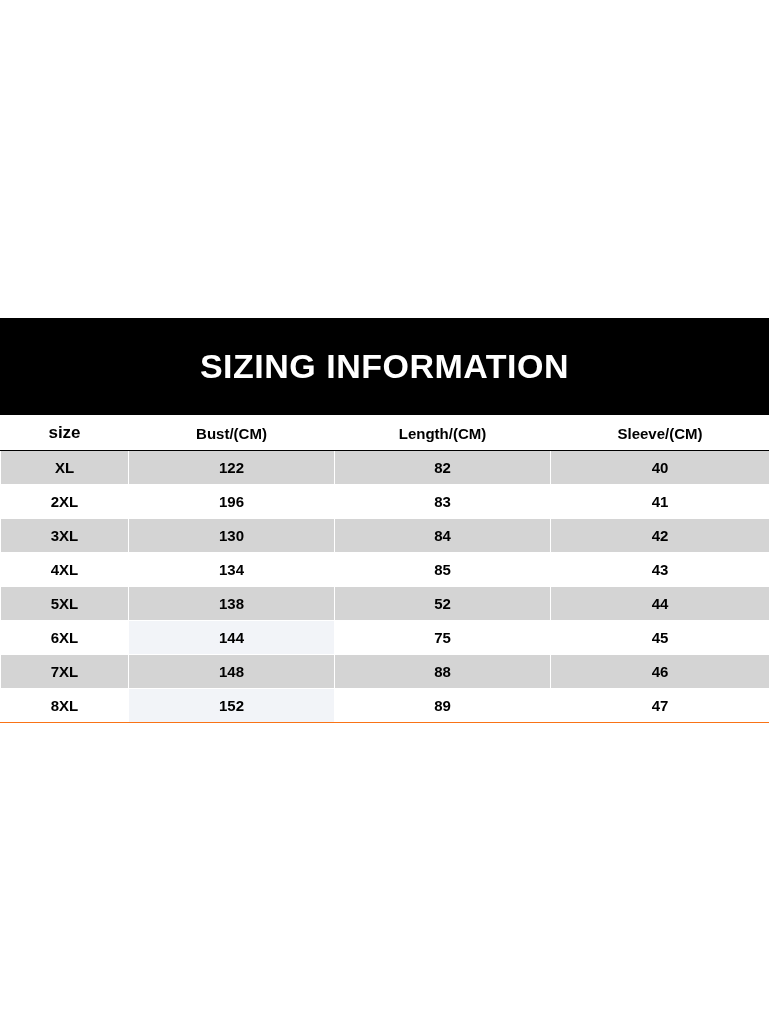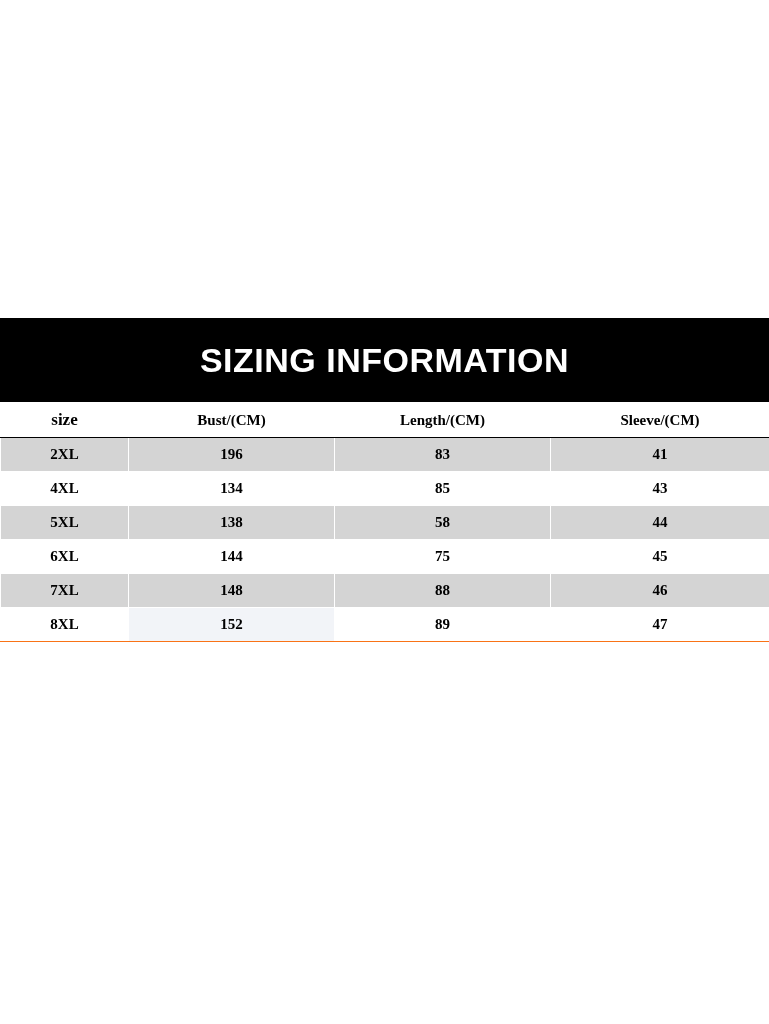--- a/index.html
+++ b/index.html
@@ -20,37 +20,37 @@
     height: 1024px;
   }
   .sizing-block {
     position: absolute;
     left: 0;
     top: 318px;
     width: 769px;
   }
   .title-bar {
     background: #000000;
-    height: 84px;
+    height: 97px;
     display: flex;
     align-items: center;
     justify-content: center;
   }
   .title-bar .title-text {
     color: #ffffff;
     font-size: 34px;
     font-weight: bold;
     letter-spacing: 0.5px;
     font-family: "Liberation Sans", sans-serif;
   }
   table.size-table {
     width: 769px;
     border-collapse: collapse;
     table-layout: fixed;
-    font-family: Liberation Serif, serif;
+    font-family: Liberation Sans, sans-serif;
   }
   table.size-table col.c0 { width: 128px; }
   table.size-table col.c1 { width: 206px; }
   table.size-table col.c2 { width: 216px; }
   table.size-table col.c3 { width: 219px; }
 
   table.size-table th,
   table.size-table td {
     text-align: center;
     font-size: 15px;
@@ -112,35 +112,47 @@
       <thead>
         <tr>
           <th class="h0">size</th>
           <th>Bust/(CM)</th>
           <th>Length/(CM)</th>
           <th>Sleeve/(CM)</th>
         </tr>
       </thead>
       <tbody>
         <tr>
+          <td class="col-size">XL</td>
+          <td class="col-bust">122</td>
+          <td class="col-length">82</td>
+          <td class="col-sleeve">40</td>
+        </tr>
+        <tr>
           <td class="col-size">2XL</td>
           <td class="col-bust">196</td>
           <td class="col-length">83</td>
           <td class="col-sleeve">41</td>
+        </tr>
+        <tr>
+          <td class="col-size">3XL</td>
+          <td class="col-bust">130</td>
+          <td class="col-length">84</td>
+          <td class="col-sleeve">42</td>
         </tr>
         <tr>
           <td class="col-size">4XL</td>
           <td class="col-bust">134</td>
           <td class="col-length">85</td>
           <td class="col-sleeve">43</td>
         </tr>
         <tr>
           <td class="col-size">5XL</td>
           <td class="col-bust">138</td>
-          <td class="col-length">58</td>
+          <td class="col-length">52</td>
           <td class="col-sleeve">44</td>
         </tr>
         <tr>
           <td class="col-size">6XL</td>
           <td class="col-bust">144</td>
           <td class="col-length">75</td>
           <td class="col-sleeve">45</td>
         </tr>
         <tr>
           <td class="col-size">7XL</td>

